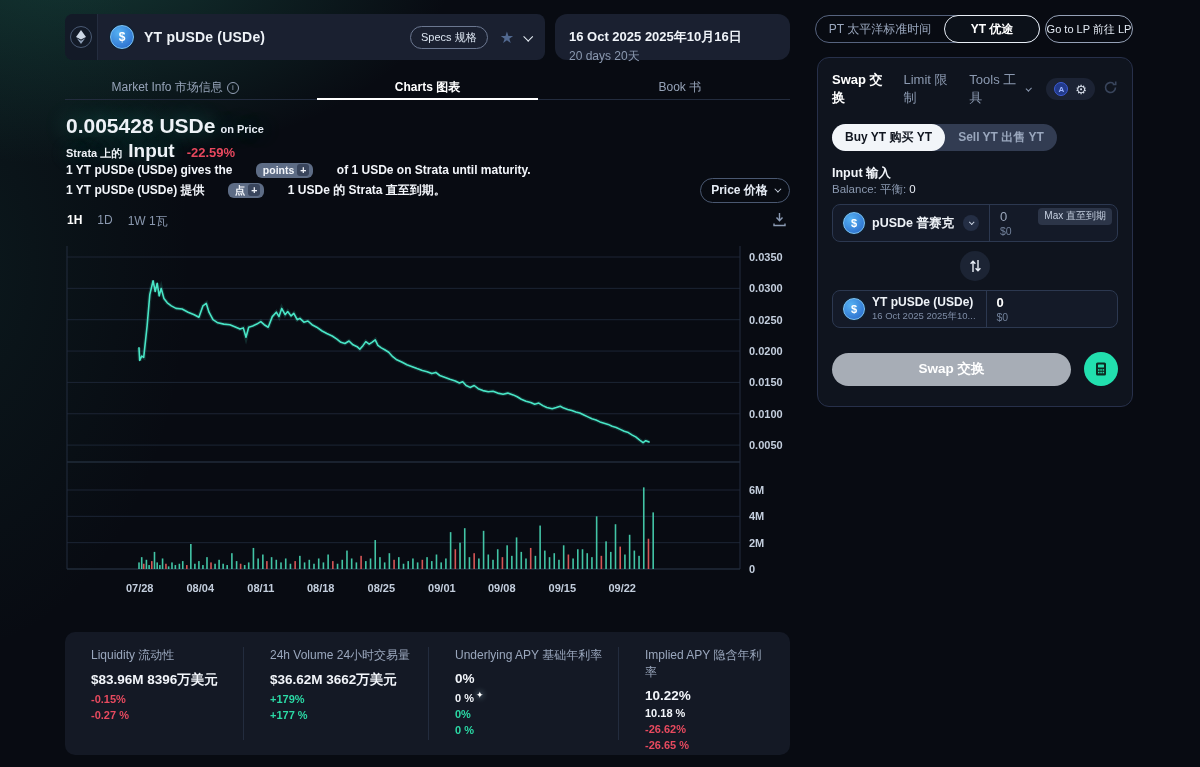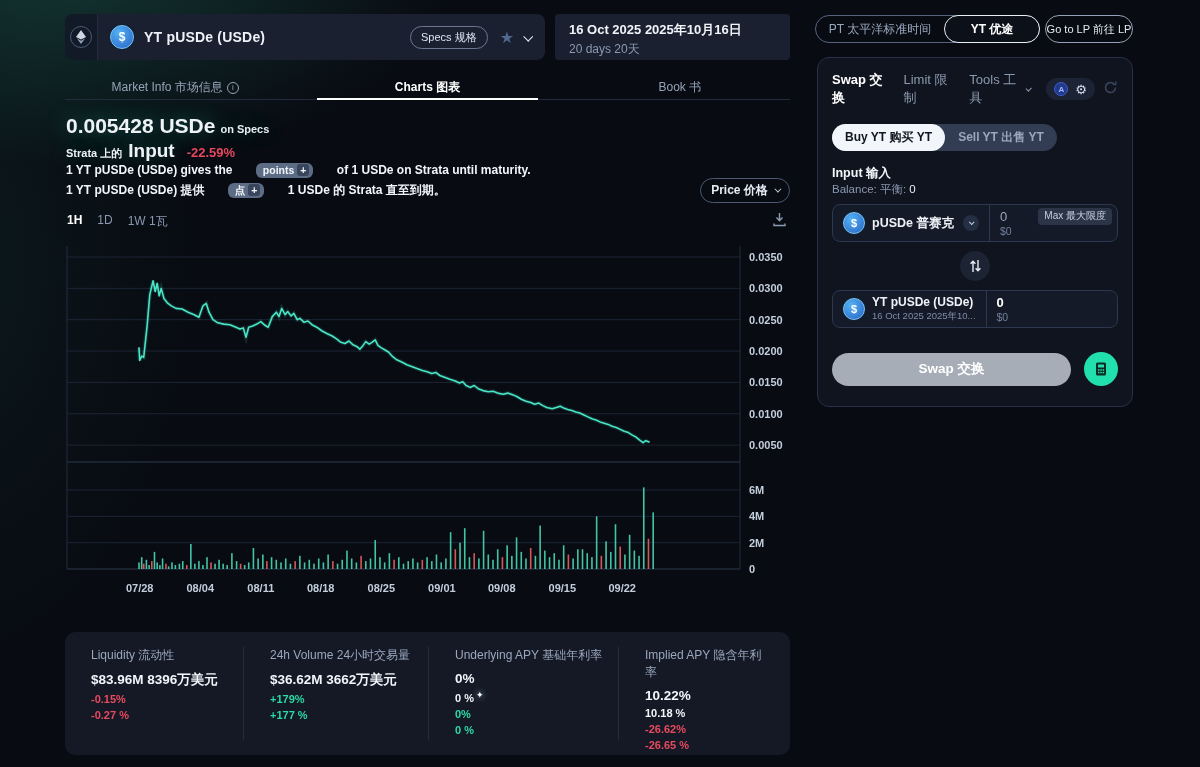--- a/index.html
+++ b/index.html
@@ -28,21 +28,21 @@
   .coin.small { width:22px; height:22px; font-size:11px; }
   .token-name { font-size:14px; font-weight:bold; margin-left:10px; letter-spacing:.2px; }
   .specs-pill { margin-left:auto; border:1px solid #6b7790; border-radius:999px;
     padding:3px 10px; font-size:11px; color:#dbe4f0; }
   .star { color:#51688f; font-size:16px; margin:0 10px 0 12px; }
   .chev { width:7px; height:7px; border-right:1.6px solid currentColor; border-bottom:1.6px solid currentColor;
     display:inline-block; transform:rotate(45deg) translateY(-1px); }
   .token-bar .chev { color:#e8eef6; margin-right:14px; }
 
   .date-box { position:absolute; left:555px; top:14px; width:235px; height:46px;
-    background:#1a2030; border-radius:4px; padding:7px 14px; }
+    background:#1a2030; border-radius:12px; padding:14px 14px; }
   .date-line1 { font-size:13px; font-weight:bold; color:#f0f4f9; }
   .date-line2 { font-size:12px; color:#8b99b0; margin-top:2px; }
 
   .pt-yt { position:absolute; left:815px; top:15px; width:225px; height:28px;
     border:1px solid #56637e; border-radius:999px; display:flex; align-items:center; }
   .pt-half { flex:1; text-align:center; font-size:12px; color:#9aa7bd; }
   .yt-half { width:96px; height:28px; margin:-1px -1px -1px 0; background:#0c1119;
     border:1.6px solid #e8eef6; border-radius:999px; display:flex; align-items:center; justify-content:center;
     font-size:12px; font-weight:bold; color:#fff; }
   .goto-lp { position:absolute; left:1045px; top:15px; width:88px; height:28px;
@@ -180,21 +180,21 @@
   </div>
   <div class="goto-lp">Go to LP  前往 LP</div>
 
   <div class="tabs">
     <div class="tab"><span>Market Info  市场信息</span><span class="info-i">i</span></div>
     <div class="tab active">Charts  图表</div>
     <div class="tab">Book  书</div>
   </div>
 
   <div class="price-big">
-    <span>0.005428 USDe</span><span class="on">on Specs</span>
+    <span>0.005428 USDe</span><span class="on">on Price</span>
   </div>
   <div class="price-sub">
     <span class="pre">Strata 上的</span>
     <span class="unit">Input</span>
     <span class="chg">-22.59%</span>
   </div>
   <div class="desc" style="top:163px">
     <span>1 YT pUSDe (USDe) gives the</span>
     <span class="badge"><span>points</span><b>+</b></span>
     <span>of 1 USDe on Strata until maturity.</span>
@@ -443,21 +443,21 @@
     <div class="io-box">
       <div class="tok-sel">
         <div class="coin small">$</div>
         <div class="tok-name">pUSDe 普赛克</div>
         <div class="tok-chev">
             <span class="chev"></span>
           </div>
       </div>
       <div class="io-div"></div>
       <div class="io-right">
-        <div class="max-badge">Max  最大限度</div>
+        <div class="max-badge">Max  直至到期</div>
         <div class="amt">0</div>
         <div class="usd">$0</div>
       </div>
     </div>
 
     <div class="dir-btn">
       <svg width="13" height="14" viewBox="0 0 13 14">
           <path d="M4 13 V2.5 M1.6 4.8 L4 2.2 L6.4 4.8" stroke="#e8eef6" stroke-width="1.4" fill="none"></path>
           <path d="M9 1 V11.5 M6.6 9.2 L9 11.8 L11.4 9.2" stroke="#e8eef6" stroke-width="1.4" fill="none"></path>
         </svg>

